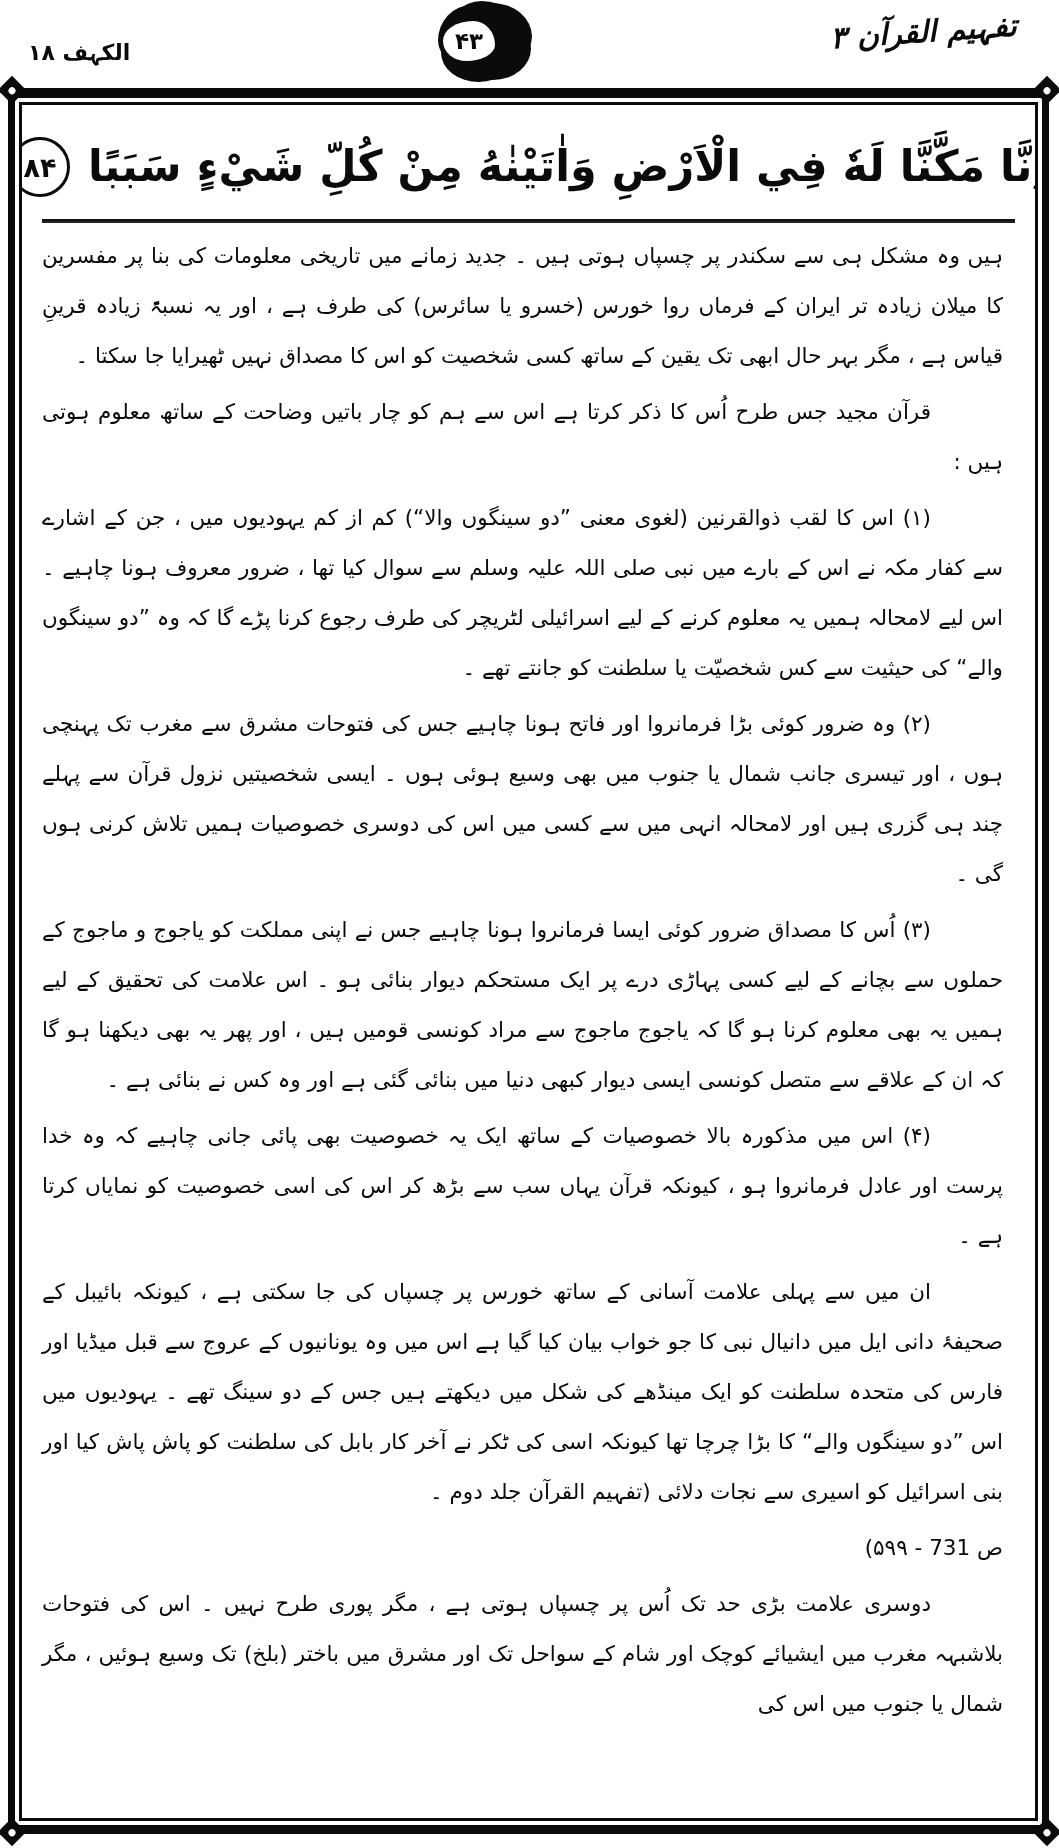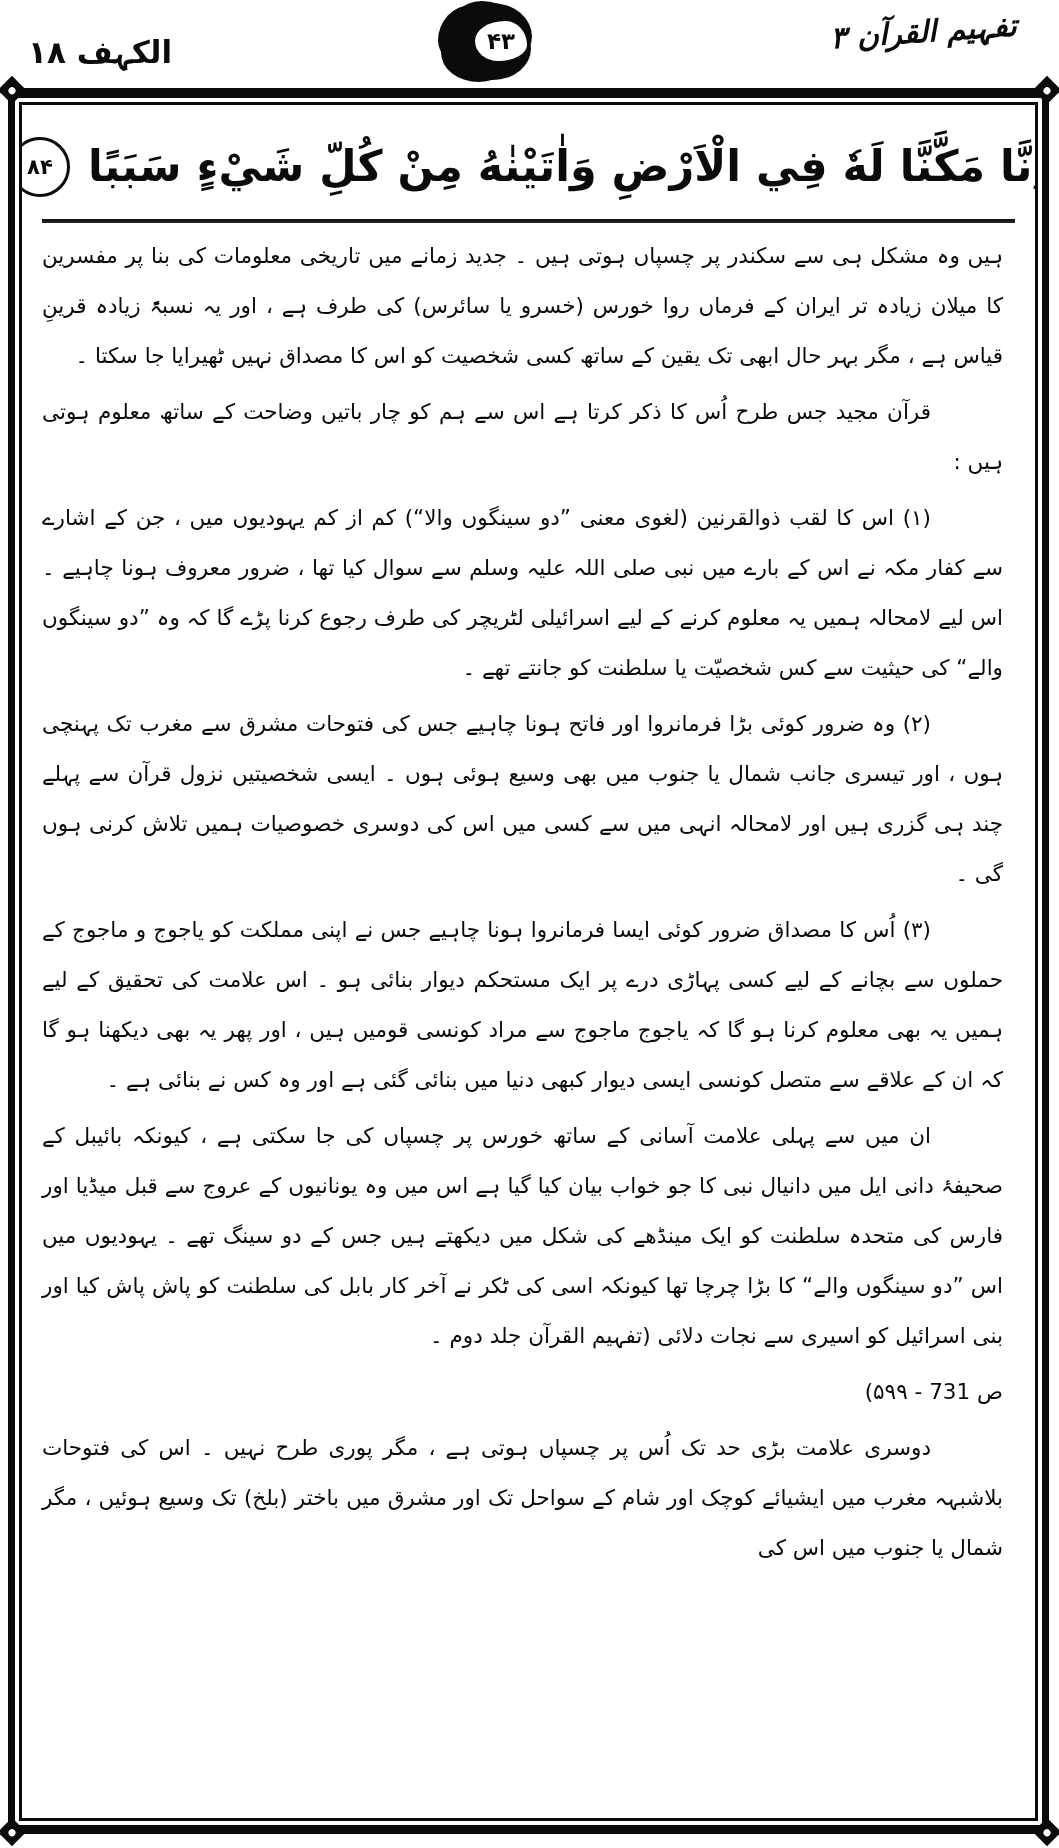--- a/index.html
+++ b/index.html
@@ -14,32 +14,32 @@
   }
   
   .page-header{position:absolute;top:0;left:0;width:1059px;height:86px;}
   .hdr-right{
     position:absolute;top:14px;right:42px;
     font-size:30px;font-weight:bold;font-style:italic;
     transform:rotate(-4deg);
     white-space:nowrap;
   }
   .hdr-left{
-    position:absolute;top:34px;left:28px;
-    font-size:31px;font-weight:bold;
+    position:absolute;top:40px;left:28px;
+    font-size:22px;font-weight:bold;
     white-space:nowrap;
   }
   .medallion{
     position:absolute;top:4px;left:443px;
     width:84px;height:74px;
     background:#0b0b0b;
     border-radius:46% 54% 50% 50% / 55% 52% 48% 45%;
     box-shadow:-6px 8px 0 -4px #0b0b0b, 8px 6px 0 -4px #0b0b0b,
                0 -6px 0 -3px #0b0b0b, -10px -4px 0 -5px #0b0b0b, 10px -6px 0 -5px #0b0b0b;
-    display:flex;align-items:center;justify-content:flex-start;
+    display:flex;align-items:center;justify-content:flex-end;
   }
   .medallion-inner{
     width:52px;height:40px;background:#ffffff;
     border-radius:58% 42% 55% 45% / 50% 60% 40% 50%;
     display:flex;align-items:center;justify-content:center;
     font-size:23px;font-weight:bold;
   }
   
   .frame{
     position:absolute;top:88px;left:8px;
@@ -78,21 +78,21 @@
   .verse-arabic{
     font-size:43px;font-weight:bold;
     letter-spacing:1px;
     white-space:nowrap;
     line-height:1.25;
   }
   .ayah-circle{
     width:54px;height:54px;flex:0 0 54px;
     border:3px solid #0b0b0b;border-radius:50%;
     display:flex;align-items:center;justify-content:center;
-    font-size:21px;font-weight:bold;
+    font-size:27px;font-weight:bold;
   }
   .rule{height:2px;background:#141414;width:100%;}
   .rule-thin{height:2px;background:#222;width:100%;}
   .translation{
     text-align:center;
     font-size:27px;font-weight:bold;
     padding:12px 6px 14px 6px;
     line-height:1.5;
   }
   
@@ -135,19 +135,20 @@
 
 
     <div class="rule-thin"></div>
 
     <div class="commentary">
       <p>ہیں وہ مشکل ہی سے سکندر پر چسپاں ہوتی ہیں ۔ جدید زمانے میں تاریخی معلومات کی بنا پر مفسرین کا میلان زیادہ تر ایران کے فرماں روا خورس (خسرو یا سائرس) کی طرف ہے ، اور یہ نسبۃً زیادہ قرینِ قیاس ہے ، مگر بہر حال ابھی تک یقین کے ساتھ کسی شخصیت کو اس کا مصداق نہیں ٹھیرایا جا سکتا ۔</p>
       <p class="indent">قرآن مجید جس طرح اُس کا ذکر کرتا ہے اس سے ہم کو چار باتیں وضاحت کے ساتھ معلوم ہوتی ہیں :</p>
       <p class="indent">(۱) اس کا لقب ذوالقرنین (لغوی معنی ”دو سینگوں والا“) کم از کم یہودیوں میں ، جن کے اشارے سے کفار مکہ نے اس کے بارے میں نبی صلی اللہ علیہ وسلم سے سوال کیا تھا ، ضرور معروف ہونا چاہیے ۔ اس لیے لامحالہ ہمیں یہ معلوم کرنے کے لیے اسرائیلی لٹریچر کی طرف رجوع کرنا پڑے گا کہ وہ ”دو سینگوں والے“ کی حیثیت سے کس شخصیّت یا سلطنت کو جانتے تھے ۔</p>
       <p class="indent">(۲) وہ ضرور کوئی بڑا فرمانروا اور فاتح ہونا چاہیے جس کی فتوحات مشرق سے مغرب تک پہنچی ہوں ، اور تیسری جانب شمال یا جنوب میں بھی وسیع ہوئی ہوں ۔ ایسی شخصیتیں نزول قرآن سے پہلے چند ہی گزری ہیں اور لامحالہ انہی میں سے کسی میں اس کی دوسری خصوصیات ہمیں تلاش کرنی ہوں گی ۔</p>
       <p class="indent">(۳) اُس کا مصداق ضرور کوئی ایسا فرمانروا ہونا چاہیے جس نے اپنی مملکت کو یاجوج و ماجوج کے حملوں سے بچانے کے لیے کسی پہاڑی درے پر ایک مستحکم دیوار بنائی ہو ۔ اس علامت کی تحقیق کے لیے ہمیں یہ بھی معلوم کرنا ہو گا کہ یاجوج ماجوج سے مراد کونسی قومیں ہیں ، اور پھر یہ بھی دیکھنا ہو گا کہ ان کے علاقے سے متصل کونسی ایسی دیوار کبھی دنیا میں بنائی گئی ہے اور وہ کس نے بنائی ہے ۔</p>
+      <p class="indent">(۴) اس میں مذکورہ بالا خصوصیات کے ساتھ ایک یہ خصوصیت بھی پائی جانی چاہیے کہ وہ خدا پرست اور عادل فرمانروا ہو ، کیونکہ قرآن یہاں سب سے بڑھ کر اس کی اسی خصوصیت کو نمایاں کرتا ہے ۔</p>
       <p class="indent">ان میں سے پہلی علامت آسانی کے ساتھ خورس پر چسپاں کی جا سکتی ہے ، کیونکہ بائیبل کے صحیفۂ دانی ایل میں دانیال نبی کا جو خواب بیان کیا گیا ہے اس میں وہ یونانیوں کے عروج سے قبل میڈیا اور فارس کی متحدہ سلطنت کو ایک مینڈھے کی شکل میں دیکھتے ہیں جس کے دو سینگ تھے ۔ یہودیوں میں اس ”دو سینگوں والے“ کا بڑا چرچا تھا کیونکہ اسی کی ٹکر نے آخر کار بابل کی سلطنت کو پاش پاش کیا اور بنی اسرائیل کو اسیری سے نجات دلائی (تفہیم القرآن جلد دوم ۔</p>
       <p class="ref-line">ص 731 - ۵۹۹)</p>
       <p class="indent">دوسری علامت بڑی حد تک اُس پر چسپاں ہوتی ہے ، مگر پوری طرح نہیں ۔ اس کی فتوحات بلاشبہہ مغرب میں ایشیائے کوچک اور شام کے سواحل تک اور مشرق میں باختر (بلخ) تک وسیع ہوئیں ، مگر شمال یا جنوب میں اس کی</p>
     </div>
 
   </div>
 </div>
 
 </body></html>

